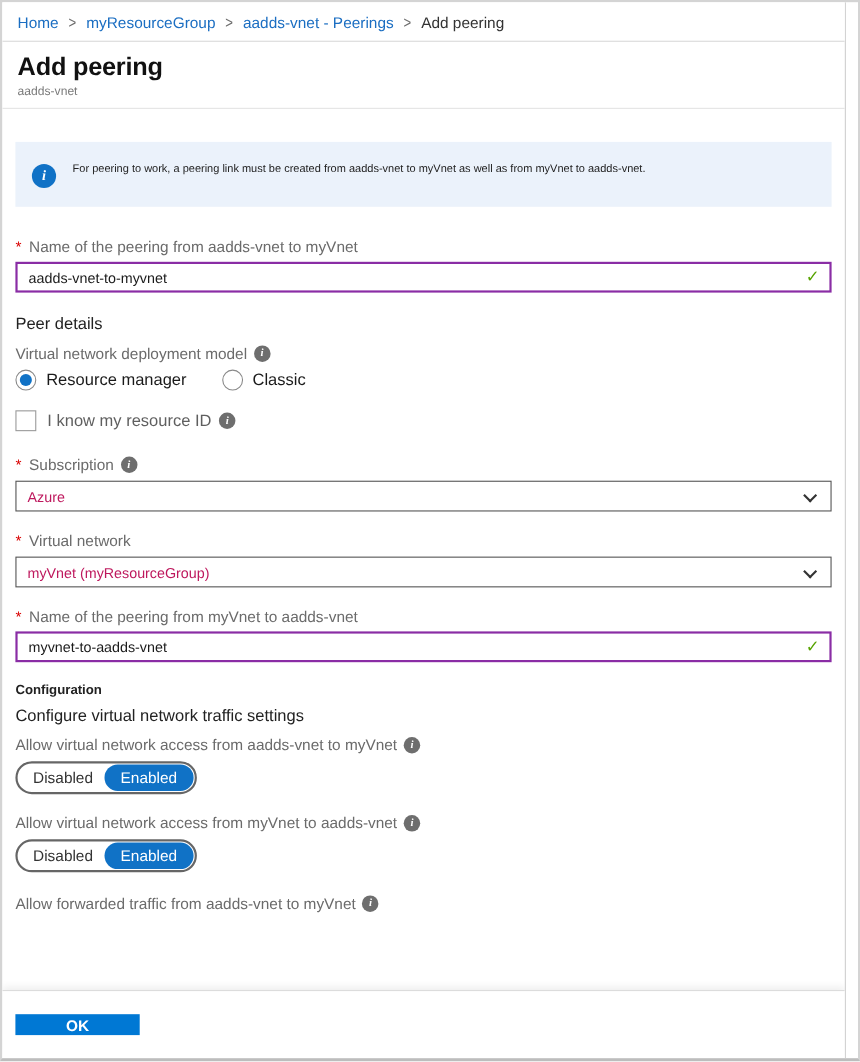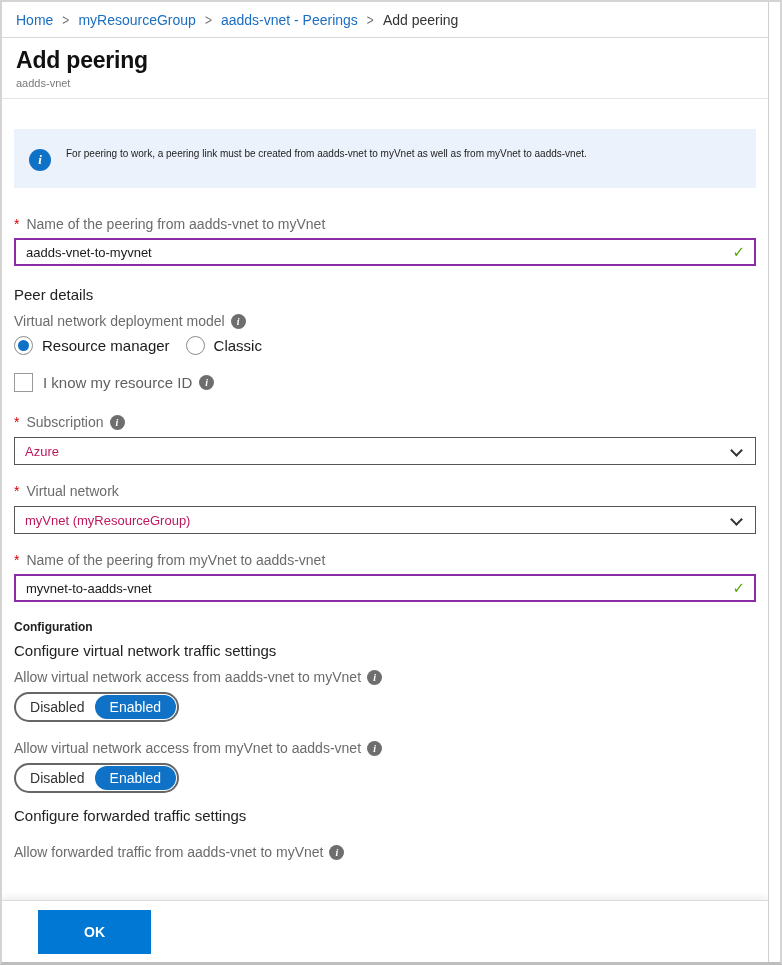--- a/index.html
+++ b/index.html
@@ -83,21 +83,21 @@
     font-size: 13px; color: #1a1a1a;
   }
   .check-icon {
     position: absolute; right: 9px; top: 50%; transform: translateY(-52%);
     color: #57a300; font-size: 15px; font-weight: 700;
   }
 
   .section-heading { font-size: 15px; color: #222; }
   .section-heading.lg { font-size: 12px; font-weight: bold; }
 
-  .radio-row { display: flex; align-items: center; gap: 16px; margin-top: 7px; }
+  .radio-row { display: flex; align-items: center; gap: 32px; margin-top: 7px; }
   .radio-opt { display: flex; align-items: center; gap: 9px; cursor: pointer; }
   .radio-circle {
     width: 19px; height: 19px; border-radius: 50%;
     border: 1px solid #8a8a8a; background: #fff;
     display: flex; align-items: center; justify-content: center;
   }
   .radio-circle.on::after {
     content: ""; width: 11px; height: 11px; border-radius: 50%;
     background: #1072c6; display: block;
   }
@@ -150,27 +150,26 @@
   .footer {
     position: absolute; left: 0; right: 0; bottom: 0;
     height: 62px; background: #fff;
     border-top: 1px solid #dcdcdc;
     box-shadow: 0 -3px 7px rgba(0,0,0,0.07);
     display: flex; align-items: center;
     padding: 0 12px;
     z-index: 5;
   }
   .ok-button {
-    width: 113px; height: 44px;
+    width: 113px; height: 19px;
     background: #0078d4; color: #fff;
     border: none; font-size: 14px; font-weight: 700;
     font-family: "Liberation Sans", sans-serif;
     display: flex; align-items: center; justify-content: center;
     cursor: pointer;
-    margin-left: 24px;
   }
 </style>
 </head>
 <body>
 
 <div class="page">
   <div class="inner">
 
     <div class="breadcrumb">
       <span class="crumb-link">Home</span>
@@ -270,21 +269,20 @@
 
       <div class="field-label mt18">
         <span>Allow virtual network access from myVnet to aadds-vnet</span>
         <span class="info-icon">i</span>
       </div>
       <div class="toggle">
         <span class="toggle-off">Disabled</span>
         <span class="toggle-on">Enabled</span>
       </div>
 
-      <div class="section-heading mt14">Configure forwarded traffic settings</div>
 
       <div class="field-label mt20">
         <span>Allow forwarded traffic from aadds-vnet to myVnet</span>
         <span class="info-icon">i</span>
       </div>
 
     </div>
 
     <div class="footer">
       <button class="ok-button">OK</button>

